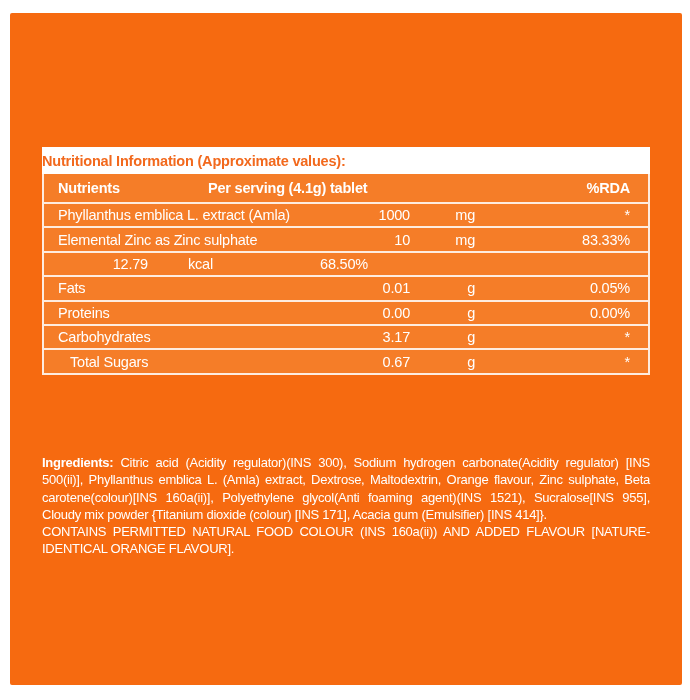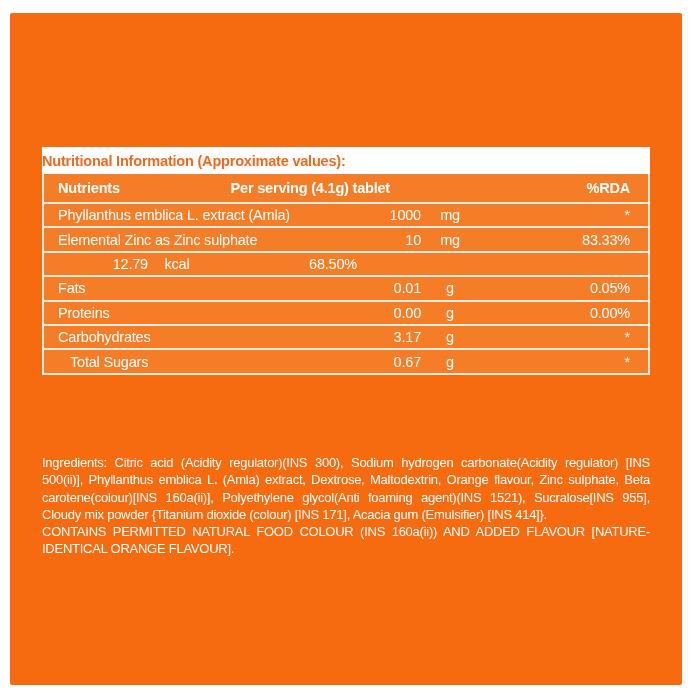--- a/index.html
+++ b/index.html
@@ -45,26 +45,26 @@
     letter-spacing:-0.2px;
   }
   .trow {
     display:flex;
     align-items:center;
     padding:0 18px 0 14px;
   }
   .trow.header { height:28px; font-weight:bold; }
   .trow.data   { height:24.4px; border-top:2px solid rgba(255,255,255,0.85); }
   .h-nutrients { width:150px; }
-  .h-serving   { flex:1; text-align:right; }
+  .h-serving   { flex:1; text-align:left; }
   .h-rda       { width:240px; text-align:right; }
   .c-name { flex:1; white-space:nowrap; }
   .c-name.indent { padding-left:12px; }
   .c-val  { width:90px; text-align:right; }
-  .c-unit { width:50px; margin-left:4px; text-align:center; }
+  .c-unit { width:50px; margin-left:15px; text-align:right; }
   .c-rda  { width:155px; text-align:right; }
   .notes {
     position:absolute;
     left:32px; top:392px;
     width:608px;
     color:#ffffff;
     font-size:12.5px;
     line-height:17px;
     letter-spacing:-0.1px;
   }
@@ -72,21 +72,21 @@
     position:absolute;
     left:32px; top:441px;
     width:608px;
     color:#ffffff;
     font-size:13px;
     line-height:17.3px;
     letter-spacing:-0.25px;
     text-align:justify;
   }
   .ingredients p { margin:0; }
-  .ing-label { font-weight:normal; }
+  .ing-label { font-weight:bold; }
 </style>
 </head>
 <body>
 
 <div class="page">
   <div class="card">
 
     <div class="title-band">
       <span class="title-text">Nutritional Information (Approximate values):</span>
     </div>

